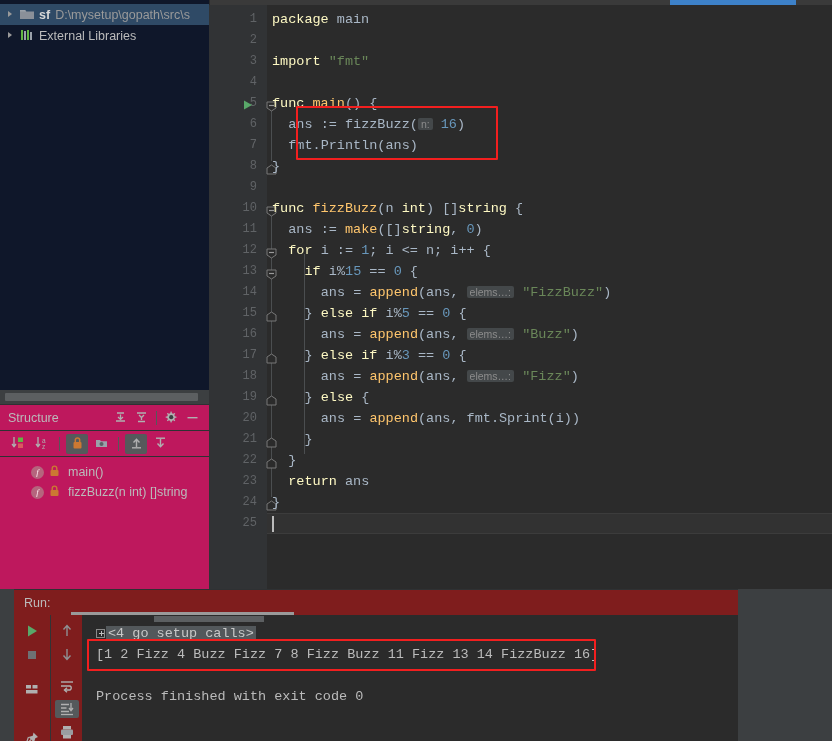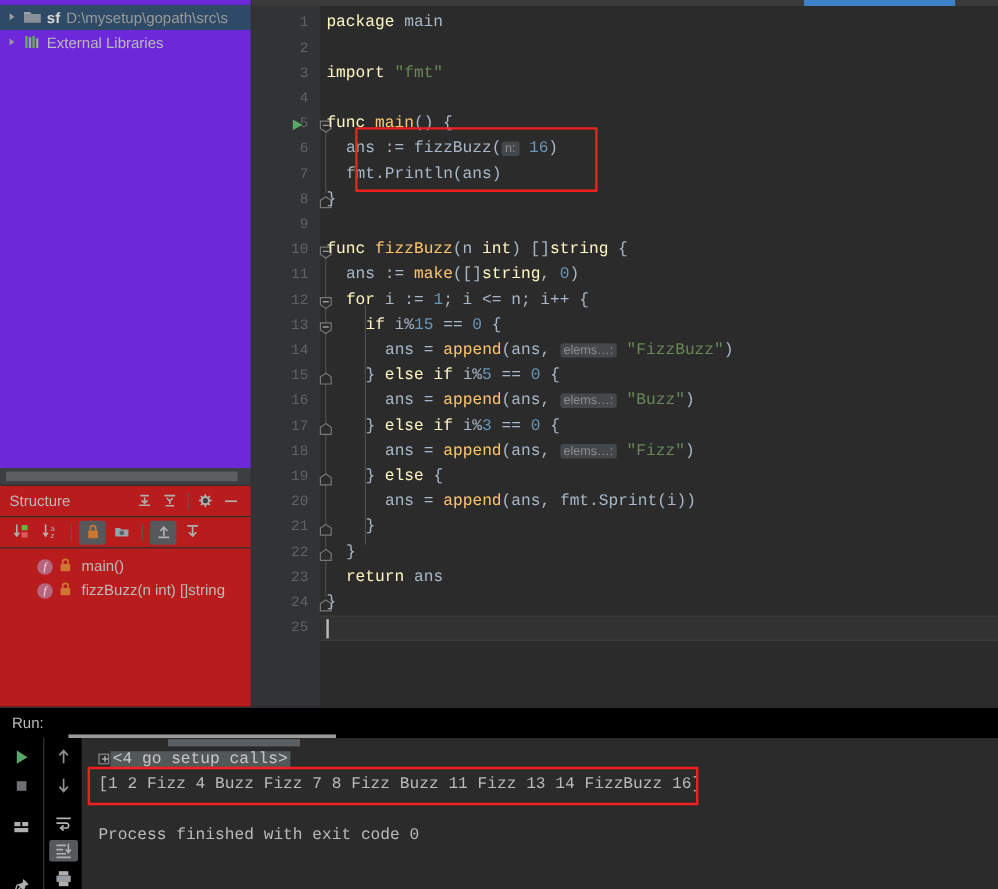--- a/index.html
+++ b/index.html
@@ -21,21 +21,21 @@
     background: #3a3a3a;
   }
   .top-strip .thumb {
     position: absolute; left: 460px; top: 0; width: 126px; height: 5px;
     background: #3d81c9;
   }
 
   
   .project-panel {
     position: absolute; left: 0; top: 0; width: 209px; height: 390px;
-    background: #6d28d9;
+    background: #0f172a;
     overflow: hidden;
   }
   .tree-row {
     display: flex; align-items: center; height: 21px;
     padding-left: 4px; color: #bbbbbb; font-size: 12.5px;
     white-space: nowrap;
   }
   .tree-row.selected { background: #2f4a66; }
   .arrow {
     width: 14px; height: 14px; flex: 0 0 14px;
@@ -60,21 +60,21 @@
     background: #3c3f41;
   }
   .proj-scroll .bar {
     position: absolute; left: 5px; top: 3px; width: 193px; height: 8px;
     background: #5c5f61; border-radius: 1px;
   }
 
   
   .structure-panel {
     position: absolute; left: 0; top: 404px; width: 209px; height: 185px;
-    background: #b91c1c;
+    background: #be185d;
     border-top: 1px solid #2e3133;
   }
   .struct-header {
     height: 26px; display: flex; align-items: center;
     padding: 0 6px 0 8px;
     border-bottom: 1px solid #2e3133;
   }
   .struct-title { color: #bbbbbb; font-size: 12.5px; flex: 1; }
   .hicon {
     width: 21px; height: 20px; display: flex;
@@ -156,22 +156,22 @@
   }
   .caret {
     position: absolute; width: 2px; height: 16px; background: #bbbbbb; top: 3px;
   }
   .redbox {
     position: absolute; border: 2px solid #f21f1f; border-radius: 1px;
   }
 
   
   .runwin {
-    position: absolute; left: 0; top: 589px; width: 832px; height: 152px;
-    background: #000000;
+    position: absolute; left: 14px; top: 589px; width: 724px; height: 152px;
+    background: #7f1d1d;
     border-top: 1px solid #2e3133;
   }
   .run-tabbar { height: 25px; position: relative; display: flex; align-items: center; }
   .run-label {
     color: #bbbbbb; font-size: 12.5px; padding-left: 10px; width: 58px;
   }
   .run-tab {
     display: flex; align-items: center; height: 25px;
     padding: 0 6px 0 4px; position: relative;
   }

